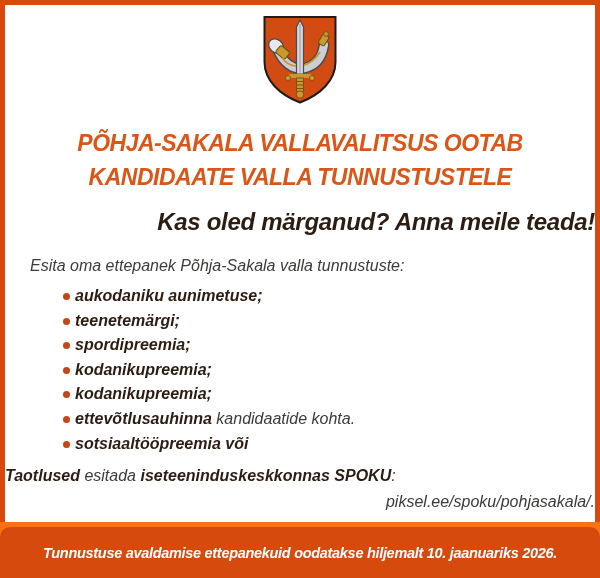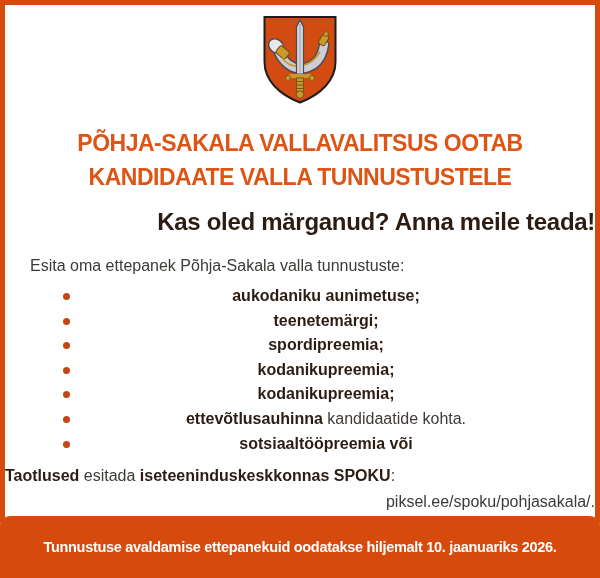--- a/index.html
+++ b/index.html
@@ -18,20 +18,21 @@
   }
   * { margin: 0; padding: 0; box-sizing: border-box; }
   html, body { background: #fff; }
   body { font-family: "Liberation Sans", "DejaVu Sans", sans-serif; }
   .page {
     position: relative;
     width: 600px;
     height: 578px;
     background: #f97316;
     overflow: hidden;
+    font-style: italic;
   }
   .card {
     position: absolute;
     left: 0; top: 0; right: 0;
     height: 522px;
     border: 5px solid var(--accent);
     border-bottom: none;
     background: #fff;
   }
   .emblem-wrap {
@@ -62,25 +63,24 @@
     color: var(--body);
     font-size: 16px;
     line-height: 20px;
   }
   .award-list {
     margin-top: 8px;
     list-style: none;
   }
   .award-list li {
     position: relative;
-    padding-left: 52px;
+    padding-left: 70px;
     line-height: 24.6px;
     font-size: 16px;
     color: var(--dark);
-    text-align: center;
   }
   .award-list .dot {
     position: absolute;
     left: 58px;
     top: 9px;
     width: 7px;
     height: 7px;
     border-radius: 50%;
     background: var(--bullet);
   }
@@ -97,21 +97,21 @@
   .url-line {
     margin-top: 5px;
     text-align: right;
     font-size: 16px;
     line-height: 21px;
     color: var(--body);
   }
   .footer-banner {
     position: absolute;
     left: 0; right: 0; bottom: 0;
-    height: 62px;
+    height: 51px;
     background: var(--accent);
     border-radius: 10px 10px 0 0;
     display: flex;
     align-items: center;
     justify-content: center;
   }
   .footer-banner .footer-text {
     color: var(--footerText);
     font-weight: bold;
     font-size: 14.5px;

